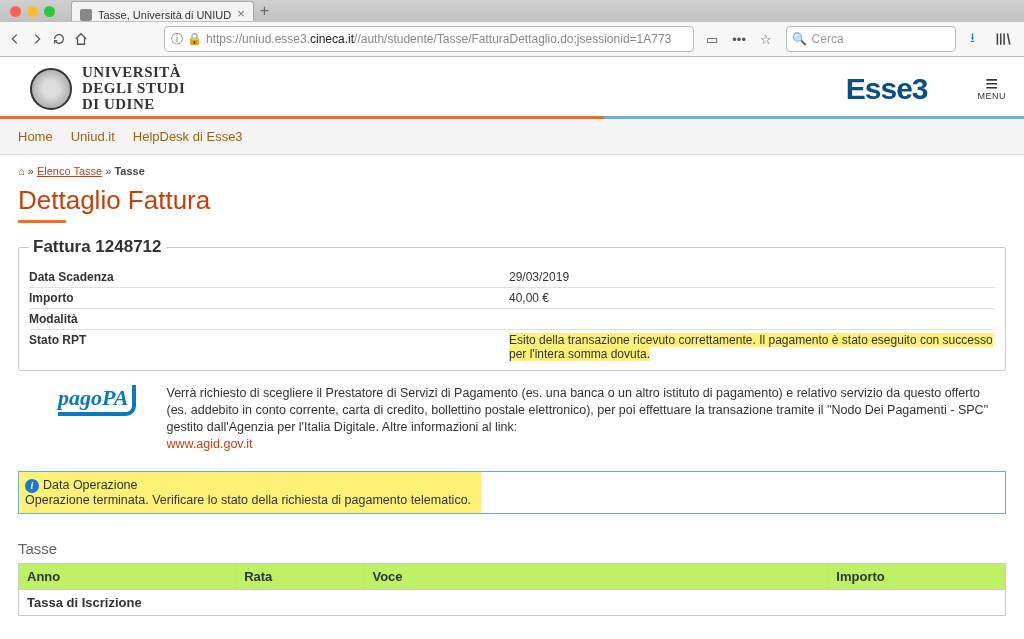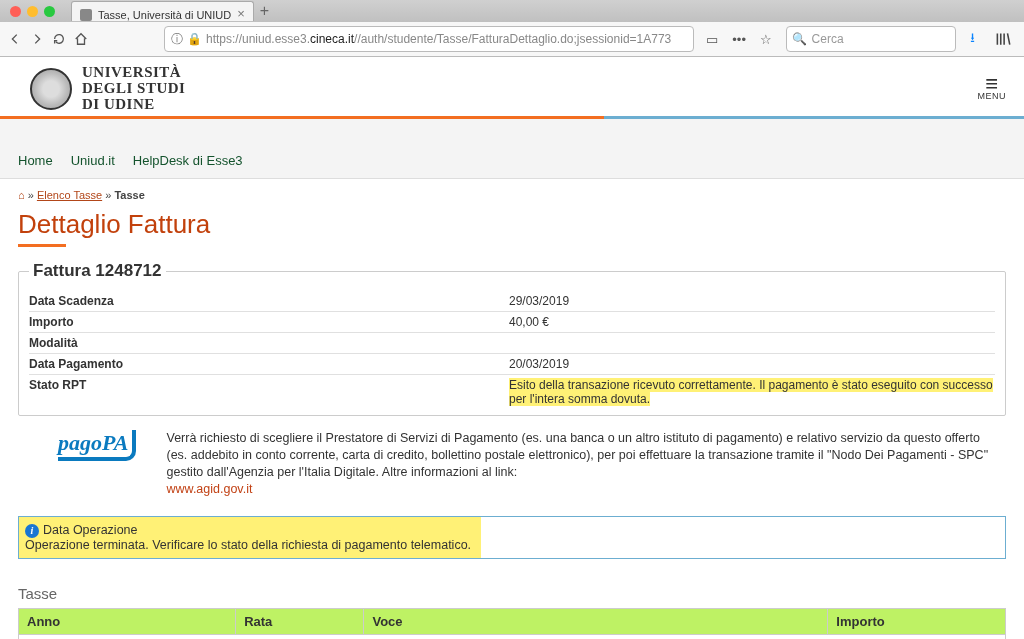--- a/index.html
+++ b/index.html
@@ -35,21 +35,21 @@
   .uni-seal { width:42px; height:42px; border-radius:50%; border:2px solid #333; background: radial-gradient(circle,#ddd 30%, #bbb 60%, #999); position:relative; }
   .uni-text { font-family: Georgia, 'Times New Roman', serif; font-size: 15px; font-weight: bold; letter-spacing: 0.5px; color:#333; line-height:1.05; }
   .esse3-brand { font-family: Arial, sans-serif; font-size: 30px; font-weight: bold; color:#094e88; letter-spacing:-1px; }
   .menu-hamburger { text-align:center; cursor:pointer; color:#333; }
   .menu-hamburger .bars { font-size:22px; line-height:14px; }
   .menu-hamburger .lbl { font-size:9px; letter-spacing:0.5px; }
 
   .orange-blue-bar { height:3px; background: linear-gradient(to right, #f36e21 0%, #f36e21 59%, #6caed1 59%, #6caed1 100%); }
 
   .nav-menu { background:#f4f4f4; border-bottom:1px solid #ddd; padding: 10px 18px; display:flex; gap:18px; font-size:13px; }
-  .nav-menu a { color:#14532d; text-decoration:none; cursor:pointer;margin-top:24px; }
+  .nav-menu a { color:#a16207; text-decoration:none; cursor:pointer; }
 
   .content { padding: 8px 18px 20px 18px; }
   .breadcrumb { font-size:11px; color:#444; padding: 2px 0 6px 0; }
   .breadcrumb a { color:#b24619; text-decoration:underline; cursor:pointer; }
   .breadcrumb .home-ic { color:#b24619; }
 
   h1.page-title { font-size:26px; font-weight:normal; color:#c2410c; margin-top:2px; }
   .title-underline { width:48px; height:3px; background:#f36e21; margin-top:4px; margin-bottom:14px; }
 
   fieldset.fattura { border:1px solid #ccc; border-radius:2px; padding: 10px 10px 6px 10px; }
@@ -154,20 +154,21 @@
 <div class="site-header">
   <div class="uni-logo">
     <div class="uni-seal"></div>
     <div class="uni-text">
       <div>UNIVERSITÀ</div>
       <div>DEGLI STUDI</div>
       <div>DI UDINE</div>
     </div>
   </div>
   <div style="display:flex; align-items:center; gap:50px;">
+    <div class="esse3-brand">Esse3</div>
     <div class="menu-hamburger">
       <div class="bars">≡</div>
       <div class="lbl">MENU</div>
     </div>
   </div>
 </div>
 <div class="orange-blue-bar"></div>
 
 <div class="nav-menu">
   <a>Home</a>
@@ -192,24 +193,20 @@
     <div class="detail-row">
       <div class="detail-label">Data Scadenza</div>
       <div class="detail-value">29/03/2019</div>
     </div>
     <div class="detail-row">
       <div class="detail-label">Importo</div>
       <div class="detail-value">40,00 €</div>
     </div>
     <div class="detail-row">
       <div class="detail-label">Modalità</div>
-    </div>
-    <div class="detail-row">
-      <div class="detail-label">Data Pagamento</div>
-      <div class="detail-value">20/03/2019</div>
     </div>
     <div class="detail-row">
       <div class="detail-label">Stato RPT</div>
       <div class="detail-value"><span class="highlight">Esito della transazione ricevuto correttamente. Il pagamento è stato eseguito con successo per l'intera somma dovuta.</span></div>
     </div>
   </fieldset>
 
   <div class="pago-block">
     <div><span class="pago-logo">pagoPA</span></div>
     <div class="pago-text">

